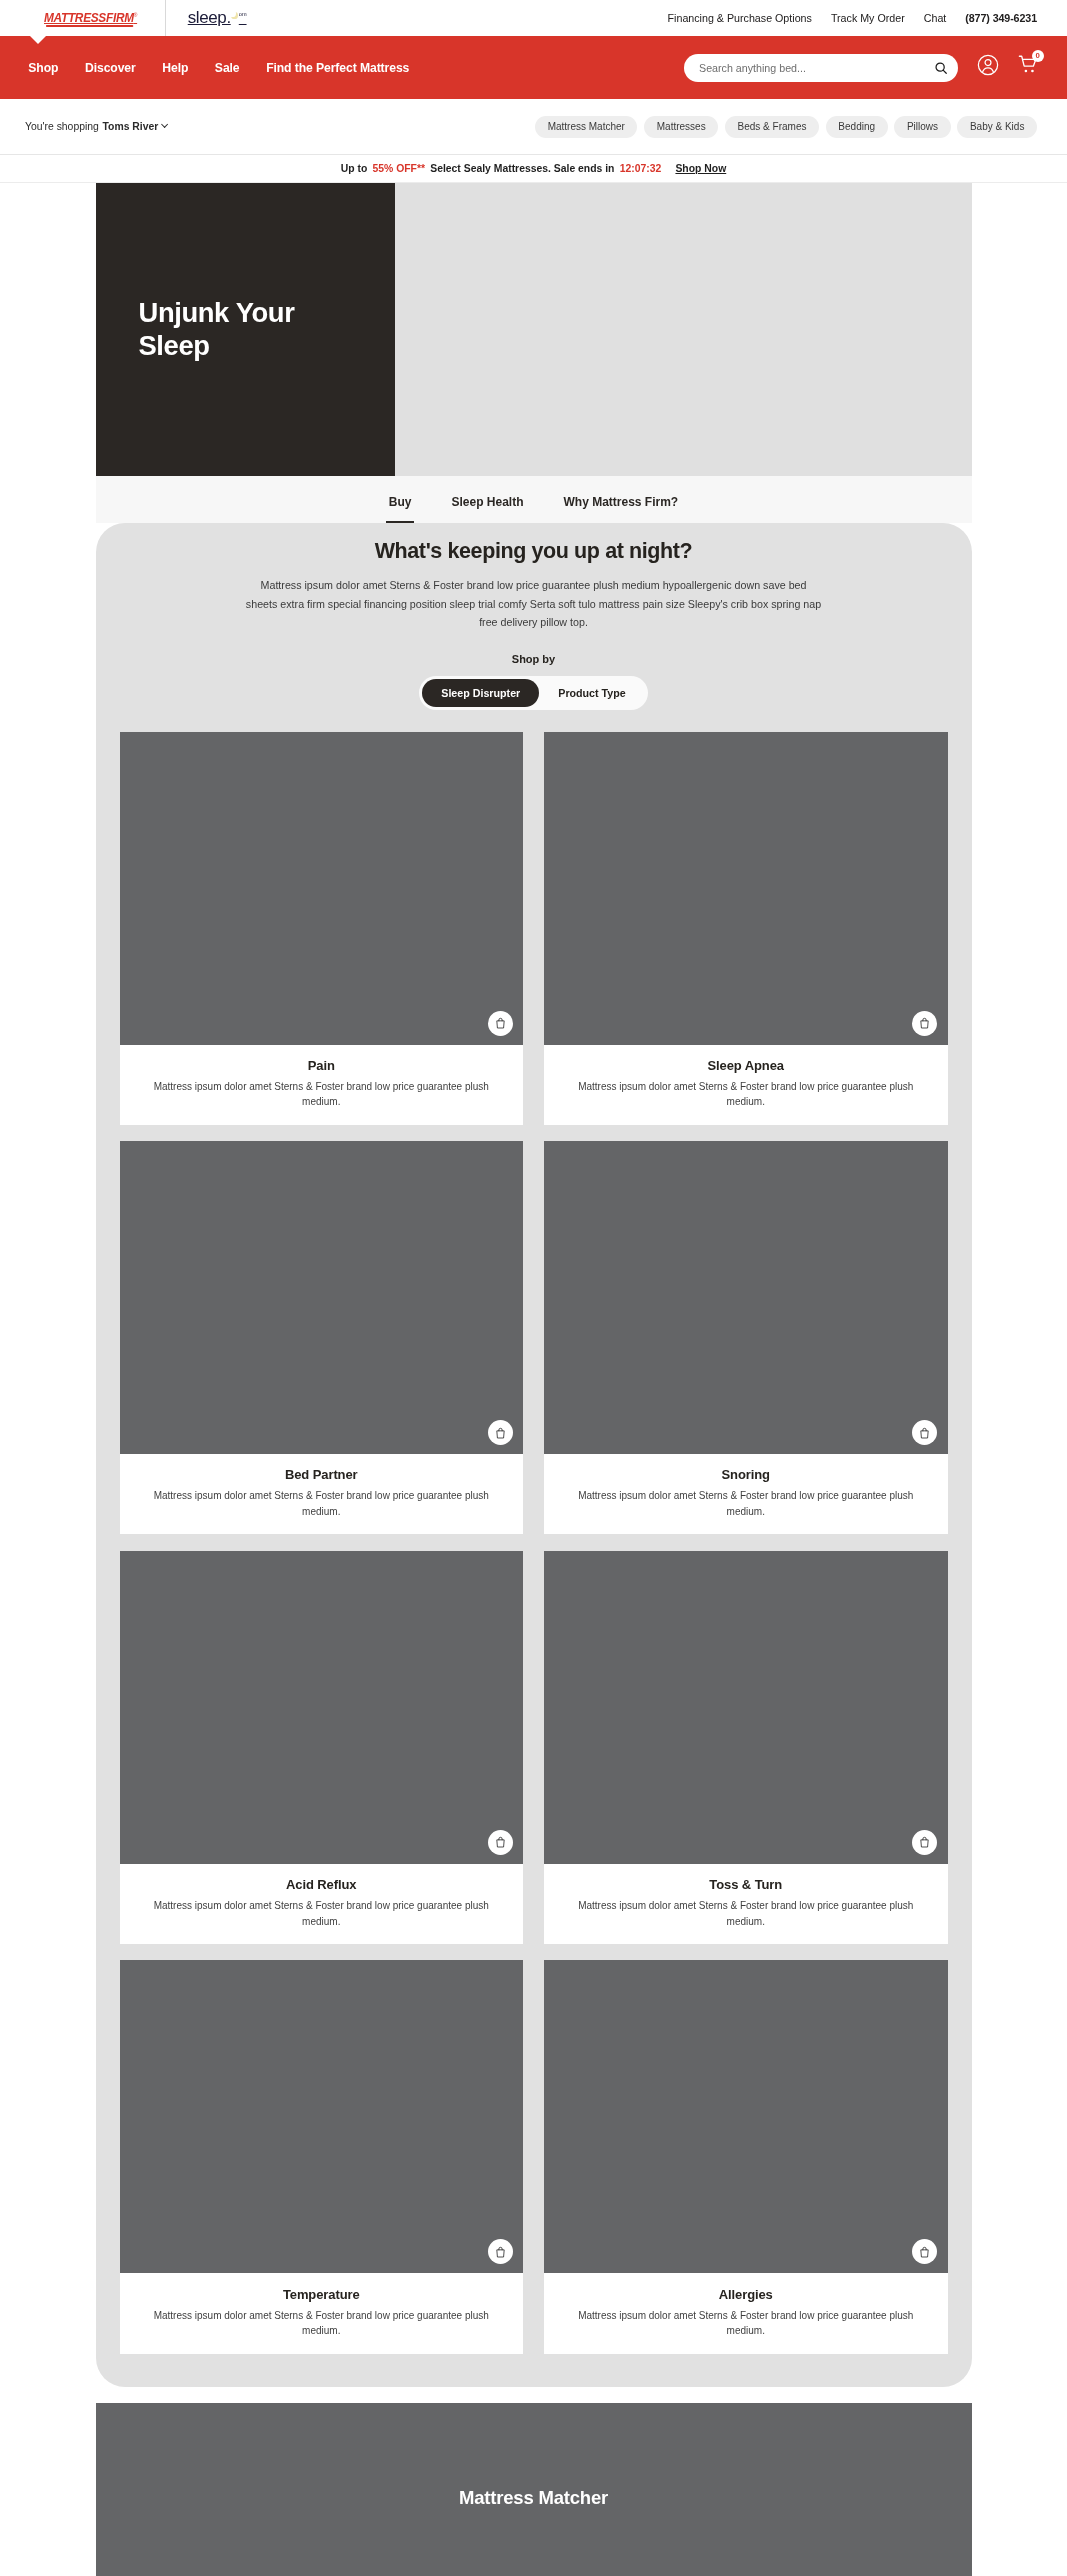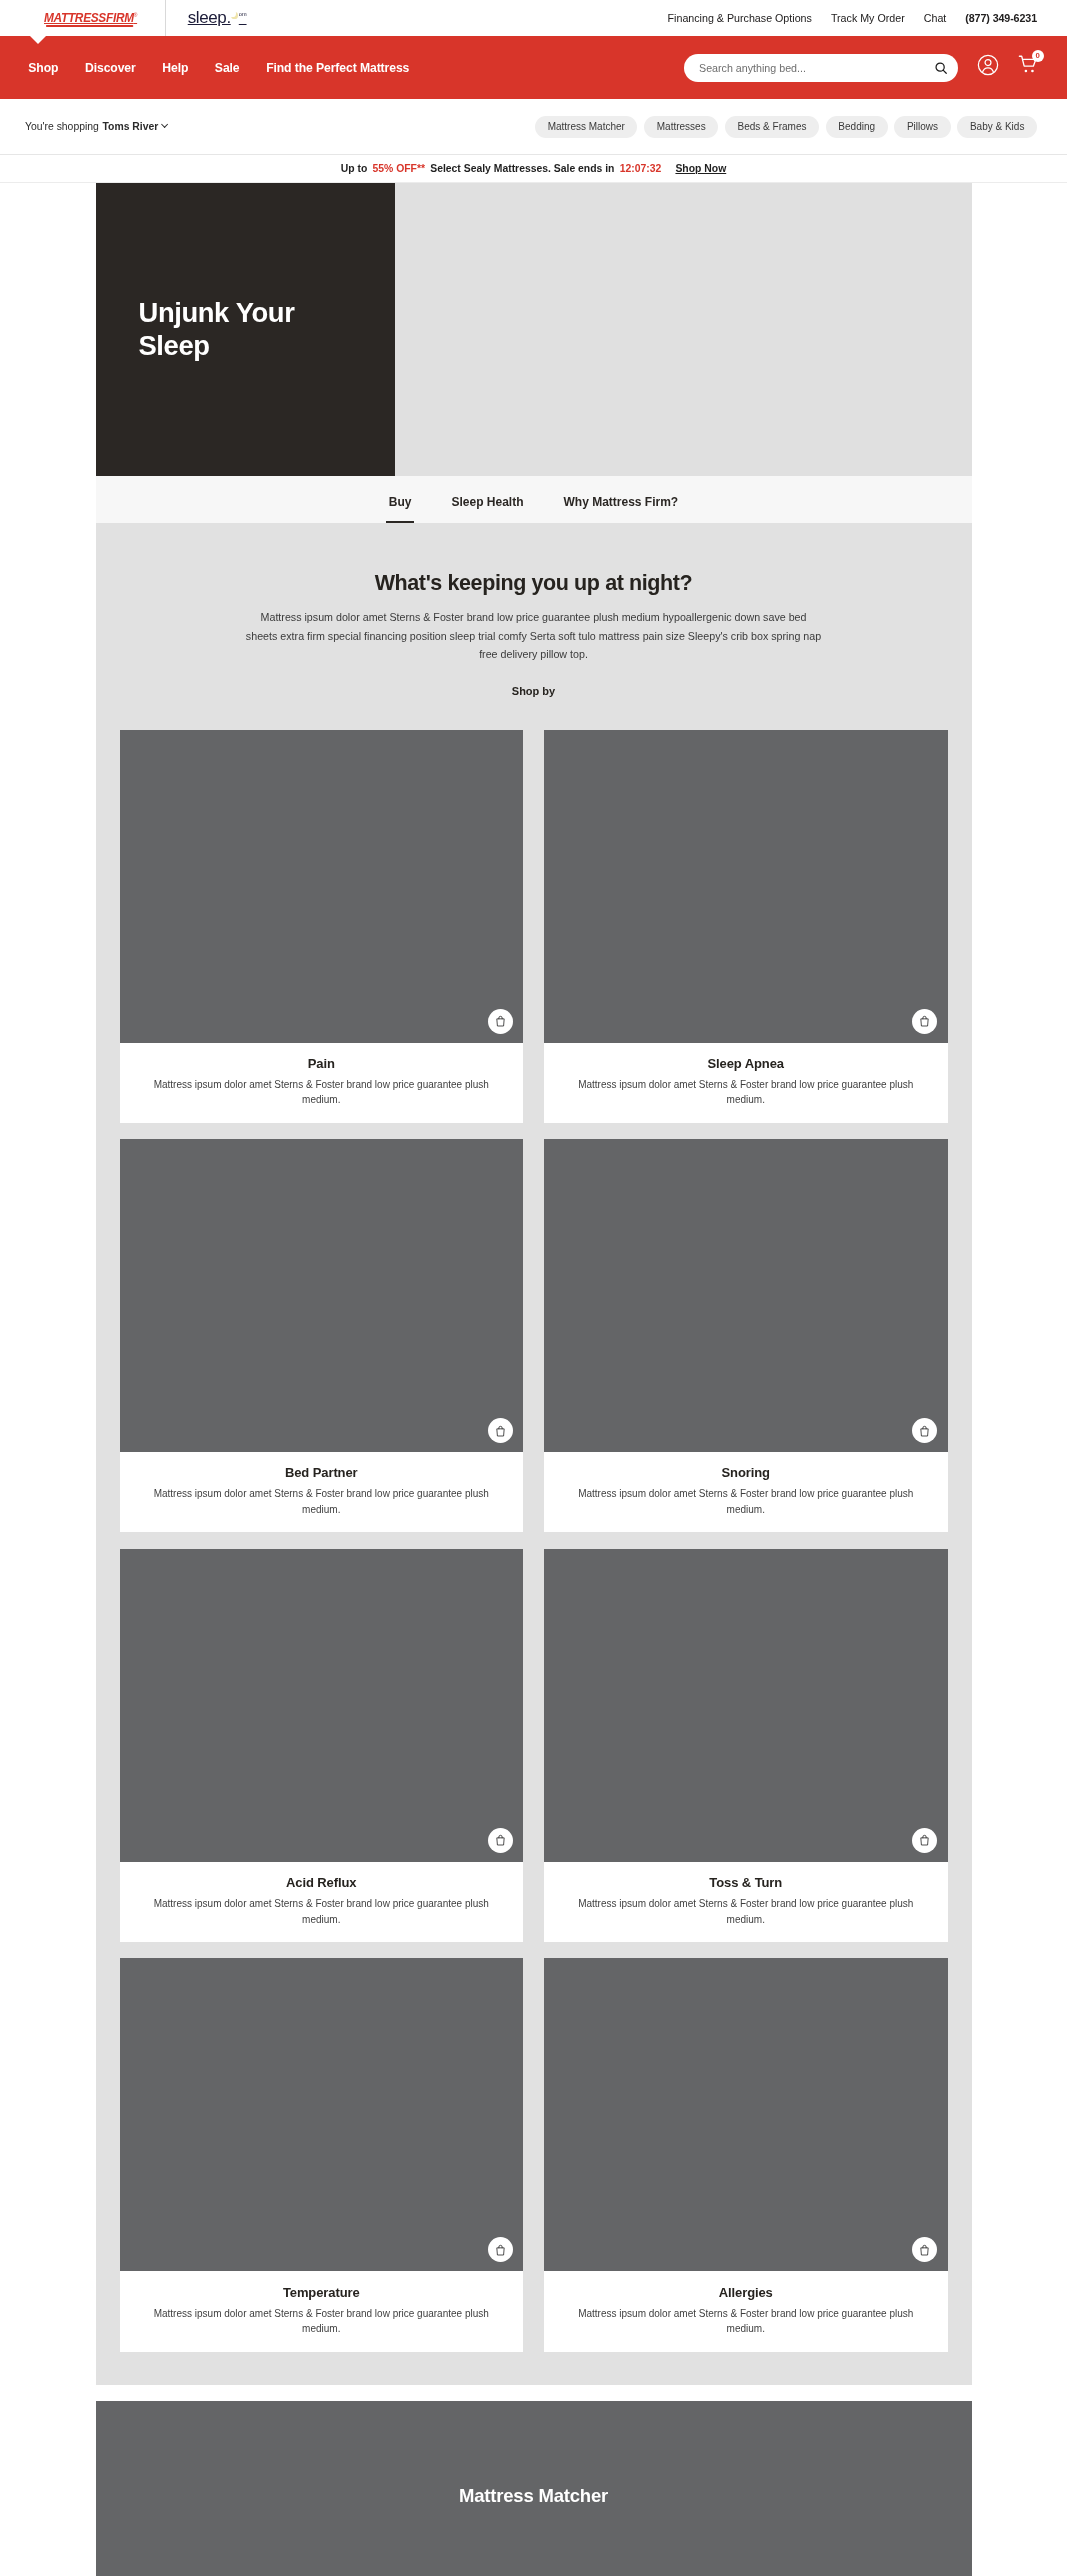--- a/index.html
+++ b/index.html
@@ -283,21 +283,22 @@
     content: "";
     position: absolute;
     left: 0; right: 0; bottom: 0;
     height: 2.2px;
     background: #2b2724;
   }
 
   
   .section-grey {
     background: #e1e1e1;
-    padding: 48px 0 33px;
+    padding: 16px 0 33px;
+    border-radius: 29px;
   }
   .section-head { text-align: center; }
   .section-title {
     font-size: 21.5px;
     font-weight: 700;
     color: #26231f;
     letter-spacing: -0.4px;
     margin-bottom: 12px;
   }
   .section-desc {
@@ -499,20 +500,26 @@
       <div class="tab">Sleep Health</div>
       <div class="tab">Why Mattress Firm?</div>
     </div>
 
     <div class="section-grey">
       <div class="section-head">
         <div class="section-title">What's keeping you up at night?</div>
         <div class="section-desc">Mattress ipsum dolor amet Sterns &amp; Foster brand low price guarantee plush medium hypoallergenic down save bed sheets extra firm special financing position sleep trial comfy Serta soft tulo mattress pain size Sleepy's crib box spring nap free delivery pillow top.</div>
       </div>
       <div class="shop-by">Shop by</div>
+      <div class="toggle-wrap">
+        <div class="toggle">
+          <div class="toggle-opt active">Sleep Disrupter</div>
+          <div class="toggle-opt">Product Type</div>
+        </div>
+      </div>
 
       <div class="card-grid">
 
         <div class="card">
           <div class="card-media">
             <div class="card-bagbtn">
               <svg width="11" height="12" viewBox="0 0 20 21" fill="none" stroke="#1d1d1d" stroke-width="1.4" stroke-linejoin="round">
                 <path d="M3.3 6.6h13.4l-1.1 13H4.4z"></path>
                 <path d="M7 6.6V5a3 3 0 0 1 6 0v1.6" stroke-linecap="round"></path>
               </svg>

